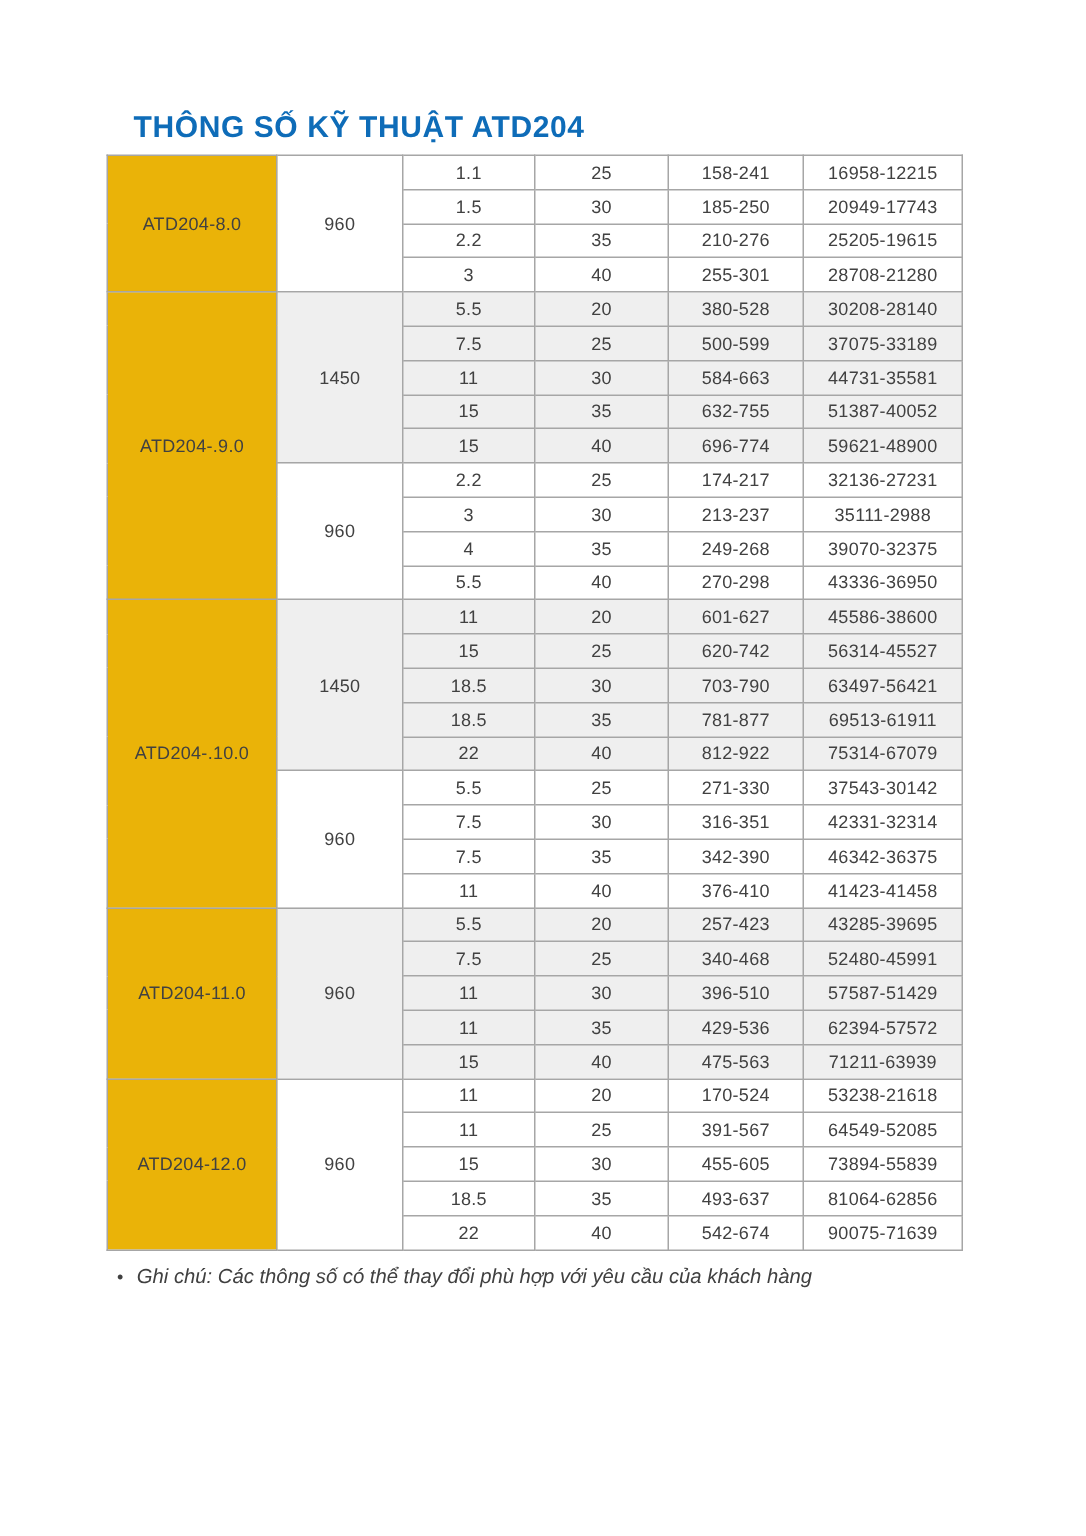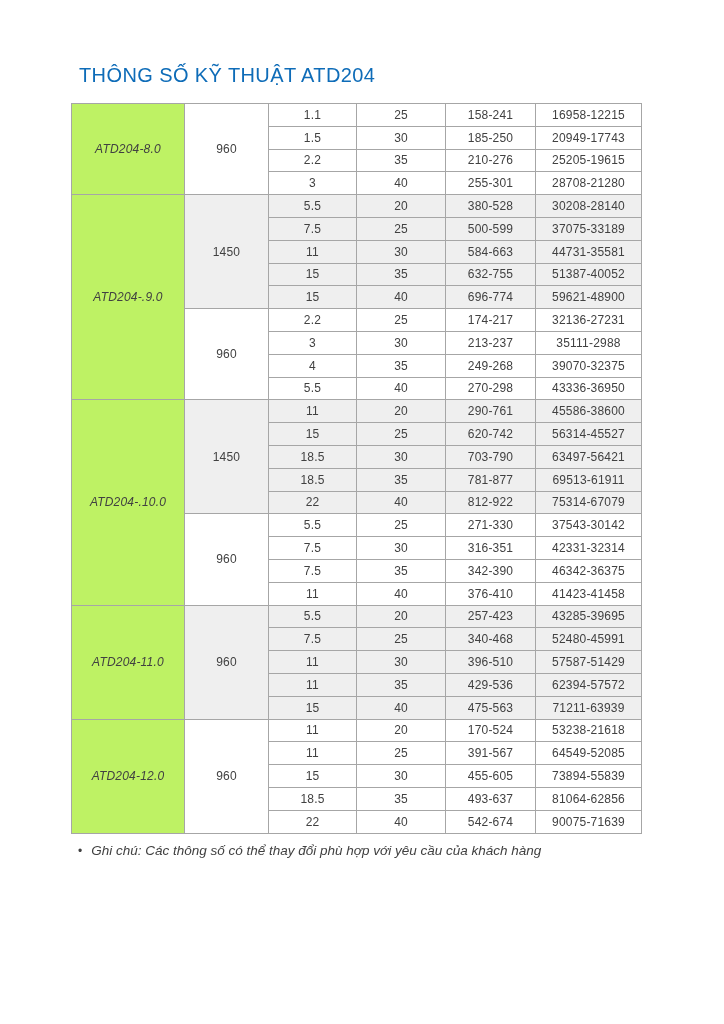--- a/index.html
+++ b/index.html
@@ -12,23 +12,23 @@
     position: relative;
     width: 724px;
     height: 1024px;
     background: #ffffff;
     overflow: hidden;
   }
   .page-title {
     position: absolute;
     left: 75px;
     top: 60px;
-    margin: 4px;
+    margin: 14px;
     font-size: 20px;
-    font-weight: normal;
+    font-weight: bold;
     letter-spacing: 0.4px;
     color: #0e6cb8;
   }
   table.spec-table {
     position: absolute;
     left: 71px;
     top: 103px;
     border-collapse: collapse;
     table-layout: fixed;
     width: 570px;
@@ -38,22 +38,21 @@
     text-align: center;
     vertical-align: middle;
     font-size: 12px;
     color: #414141;
     padding: 0;
     height: 21.8px;
     background: #ffffff;
     letter-spacing: 0.2px;
   }
   .spec-table td.model-cell {
-    background: #bef264;
-    font-style: italic;
+    background: #eab308;
   }
   .spec-table td.shaded {
     background: #efefef;
   }
   .note {
     position: absolute;
     left: 78px;
     top: 842px;
     width: 580px;
     display: flex;
@@ -172,21 +171,21 @@
           <td>5.5</td>
           <td>40</td>
           <td>270-298</td>
           <td>43336-36950</td>
         </tr>
         <tr>
           <td class="model-cell" rowspan="9">ATD204-.10.0</td>
           <td rowspan="5" class="shaded">1450</td>
           <td class="shaded">11</td>
           <td class="shaded">20</td>
-          <td class="shaded">290-761</td>
+          <td class="shaded">601-627</td>
           <td class="shaded">45586-38600</td>
         </tr>
         <tr>
           <td class="shaded">15</td>
           <td class="shaded">25</td>
           <td class="shaded">620-742</td>
           <td class="shaded">56314-45527</td>
         </tr>
         <tr>
           <td class="shaded">18.5</td>

